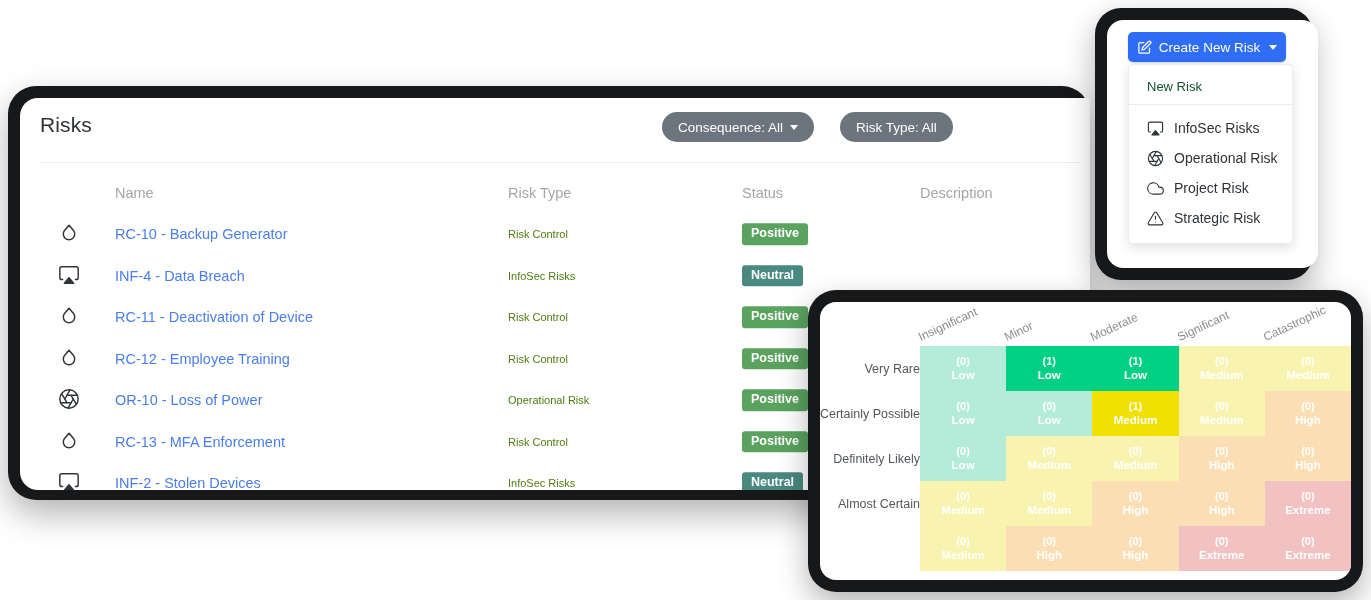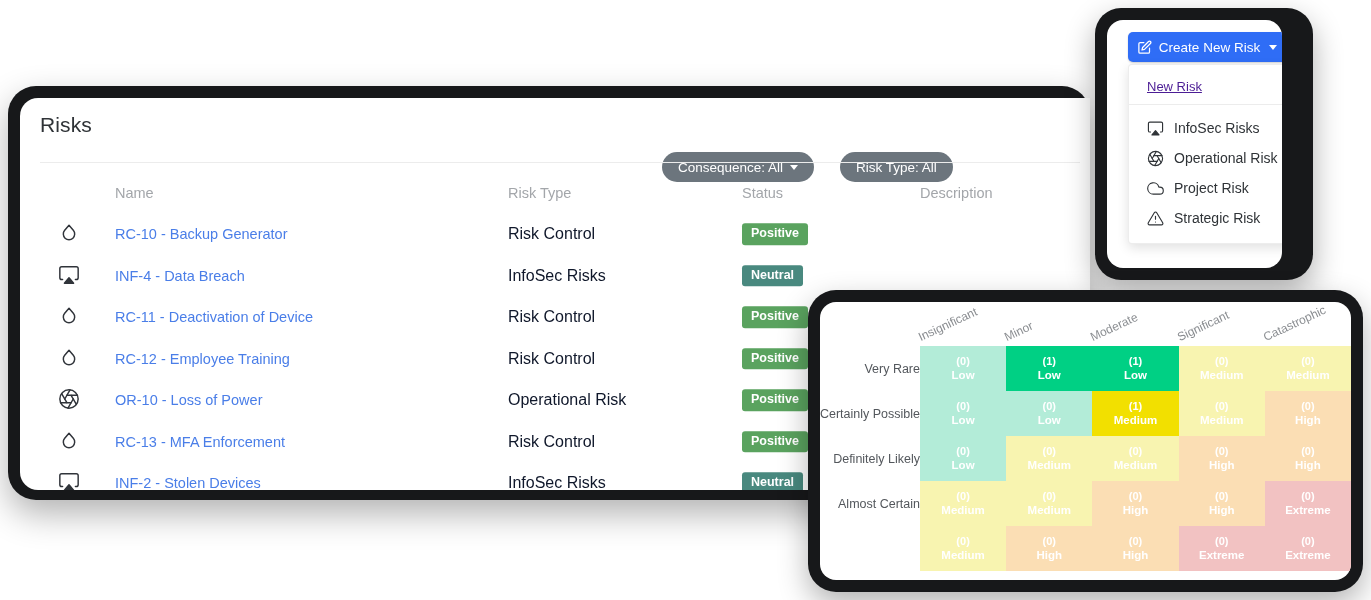--- a/index.html
+++ b/index.html
@@ -13,52 +13,52 @@
 
   
   .bezel{position:absolute;background:#17181a;border-radius:26px;}
 
   
   #risks-bezel{left:8px;top:86px;width:1082px;height:414px;border-radius:28px;
     box-shadow:0 14px 34px rgba(0,0,0,.30);}
   #risks-clip{position:absolute;left:20px;top:98px;width:1070px;height:392px;overflow:hidden;border-radius:18px 0 0 18px;}
 
   .panel-title{position:absolute;left:20px;top:15px;font-size:21px;color:#2f3337;letter-spacing:.1px;}
-  .pill-wrap{position:absolute;top:14px;display:flex;gap:26px;left:642px;margin-top:40px;}
+  .pill-wrap{position:absolute;top:14px;display:flex;gap:26px;left:642px;}
   .pill{
     height:30px;border-radius:15px;background:#6c757d;color:#fff;font-size:13.5px;
     display:flex;align-items:center;gap:5px;padding:0 16px;white-space:nowrap;
     box-shadow:0 0 0 6px #fff;cursor:pointer;
   }
   .caret{width:0;height:0;border-left:4px solid transparent;border-right:4px solid transparent;
     border-top:5px solid currentColor;display:inline-block;margin-left:2px;}
 
   .hdr-rule{position:absolute;left:20px;top:64px;width:1040px;height:1px;background:#ececec;}
 
   
   .tbl{position:absolute;left:0px;top:74px;width:1072px;}
   .trow{position:relative;height:41.5px;}
   .c-icon{position:absolute;left:38px;top:50%;transform:translateY(-50%);width:24px;height:24px;color:#30343a;}
   .c-name{position:absolute;left:95px;top:50%;transform:translateY(-50%);font-size:14.5px;color:#4a7ee8;white-space:nowrap;cursor:pointer;}
-  .c-type{position:absolute;left:488px;top:50%;transform:translateY(-50%);font-size:16px;color:#0f172a;white-space:nowrap;}
+  .c-type{position:absolute;left:488px;top:50%;transform:translateY(-50%);font-size:11px;color:#4d7c0f;white-space:nowrap;}
   .c-status{position:absolute;left:722px;top:50%;transform:translateY(-50%);}
   .badge{display:inline-block;padding:3px 9px 4px;border-radius:3px;color:#fff;font-size:12.5px;font-weight:600;line-height:1.15;}
   .head .c-name,.head .c-type,.head .c-status,.head .c-desc{color:#a3a6aa;font-size:14.5px;font-weight:400;}
   .c-desc{position:absolute;left:900px;top:50%;transform:translateY(-50%);font-size:14.5px;}
 
   
   #dd-bezel{left:1095px;top:8px;width:218px;height:272px;border-radius:26px;
     box-shadow:0 12px 30px rgba(0,0,0,.32);}
-  #dd-card{position:absolute;left:1107px;top:20px;width:175px;height:248px;background:#fff;border-radius:16px;overflow:hidden;}
+  #dd-card{position:absolute;left:1107px;top:20px;width:175px;height:248px;background:#fff;border-radius:16px;overflow:hidden;padding-left:36px;}
   .create-btn{position:absolute;left:21px;top:12px;width:158px;height:30px;background:#2f6df6;
     border-radius:5px;color:#fff;font-size:13.5px;display:flex;align-items:center;justify-content:center;gap:7px;cursor:pointer;
     box-shadow:0 1px 2px rgba(0,0,0,.18);}
   .dd-menu{position:absolute;left:21px;top:44px;width:163px;background:#fff;
     border:1px solid rgba(0,0,0,.07);border-radius:4px;box-shadow:0 4px 12px rgba(0,0,0,.12);padding:8px 0 10px;}
-  .dd-head{padding:6px 18px 10px;font-size:13px;color:#4c1d95;text-decoration:underline;}
+  .dd-head{padding:6px 18px 10px;font-size:13px;color:#14532d;}
   .dd-sep{height:1px;background:#ececec;margin:0 0 8px;}
   .dd-item{display:flex;align-items:center;gap:10px;padding:6.5px 18px;font-size:14px;color:#2f3337;cursor:pointer;white-space:nowrap;}
   .dd-item svg{flex:0 0 17px;}
 
   
   #mx-bezel{left:808px;top:290px;width:555px;height:302px;border-radius:28px;
     box-shadow:0 12px 30px rgba(0,0,0,.30);}
   #mx-card{position:absolute;left:820px;top:302px;width:531px;height:278px;background:#fff;border-radius:16px;overflow:hidden;}
   .mx-colhead{position:absolute;left:0;top:0;width:531px;height:44px;}
   .mx-colhead span{position:absolute;font-size:12px;color:#8a8d91;white-space:nowrap;

